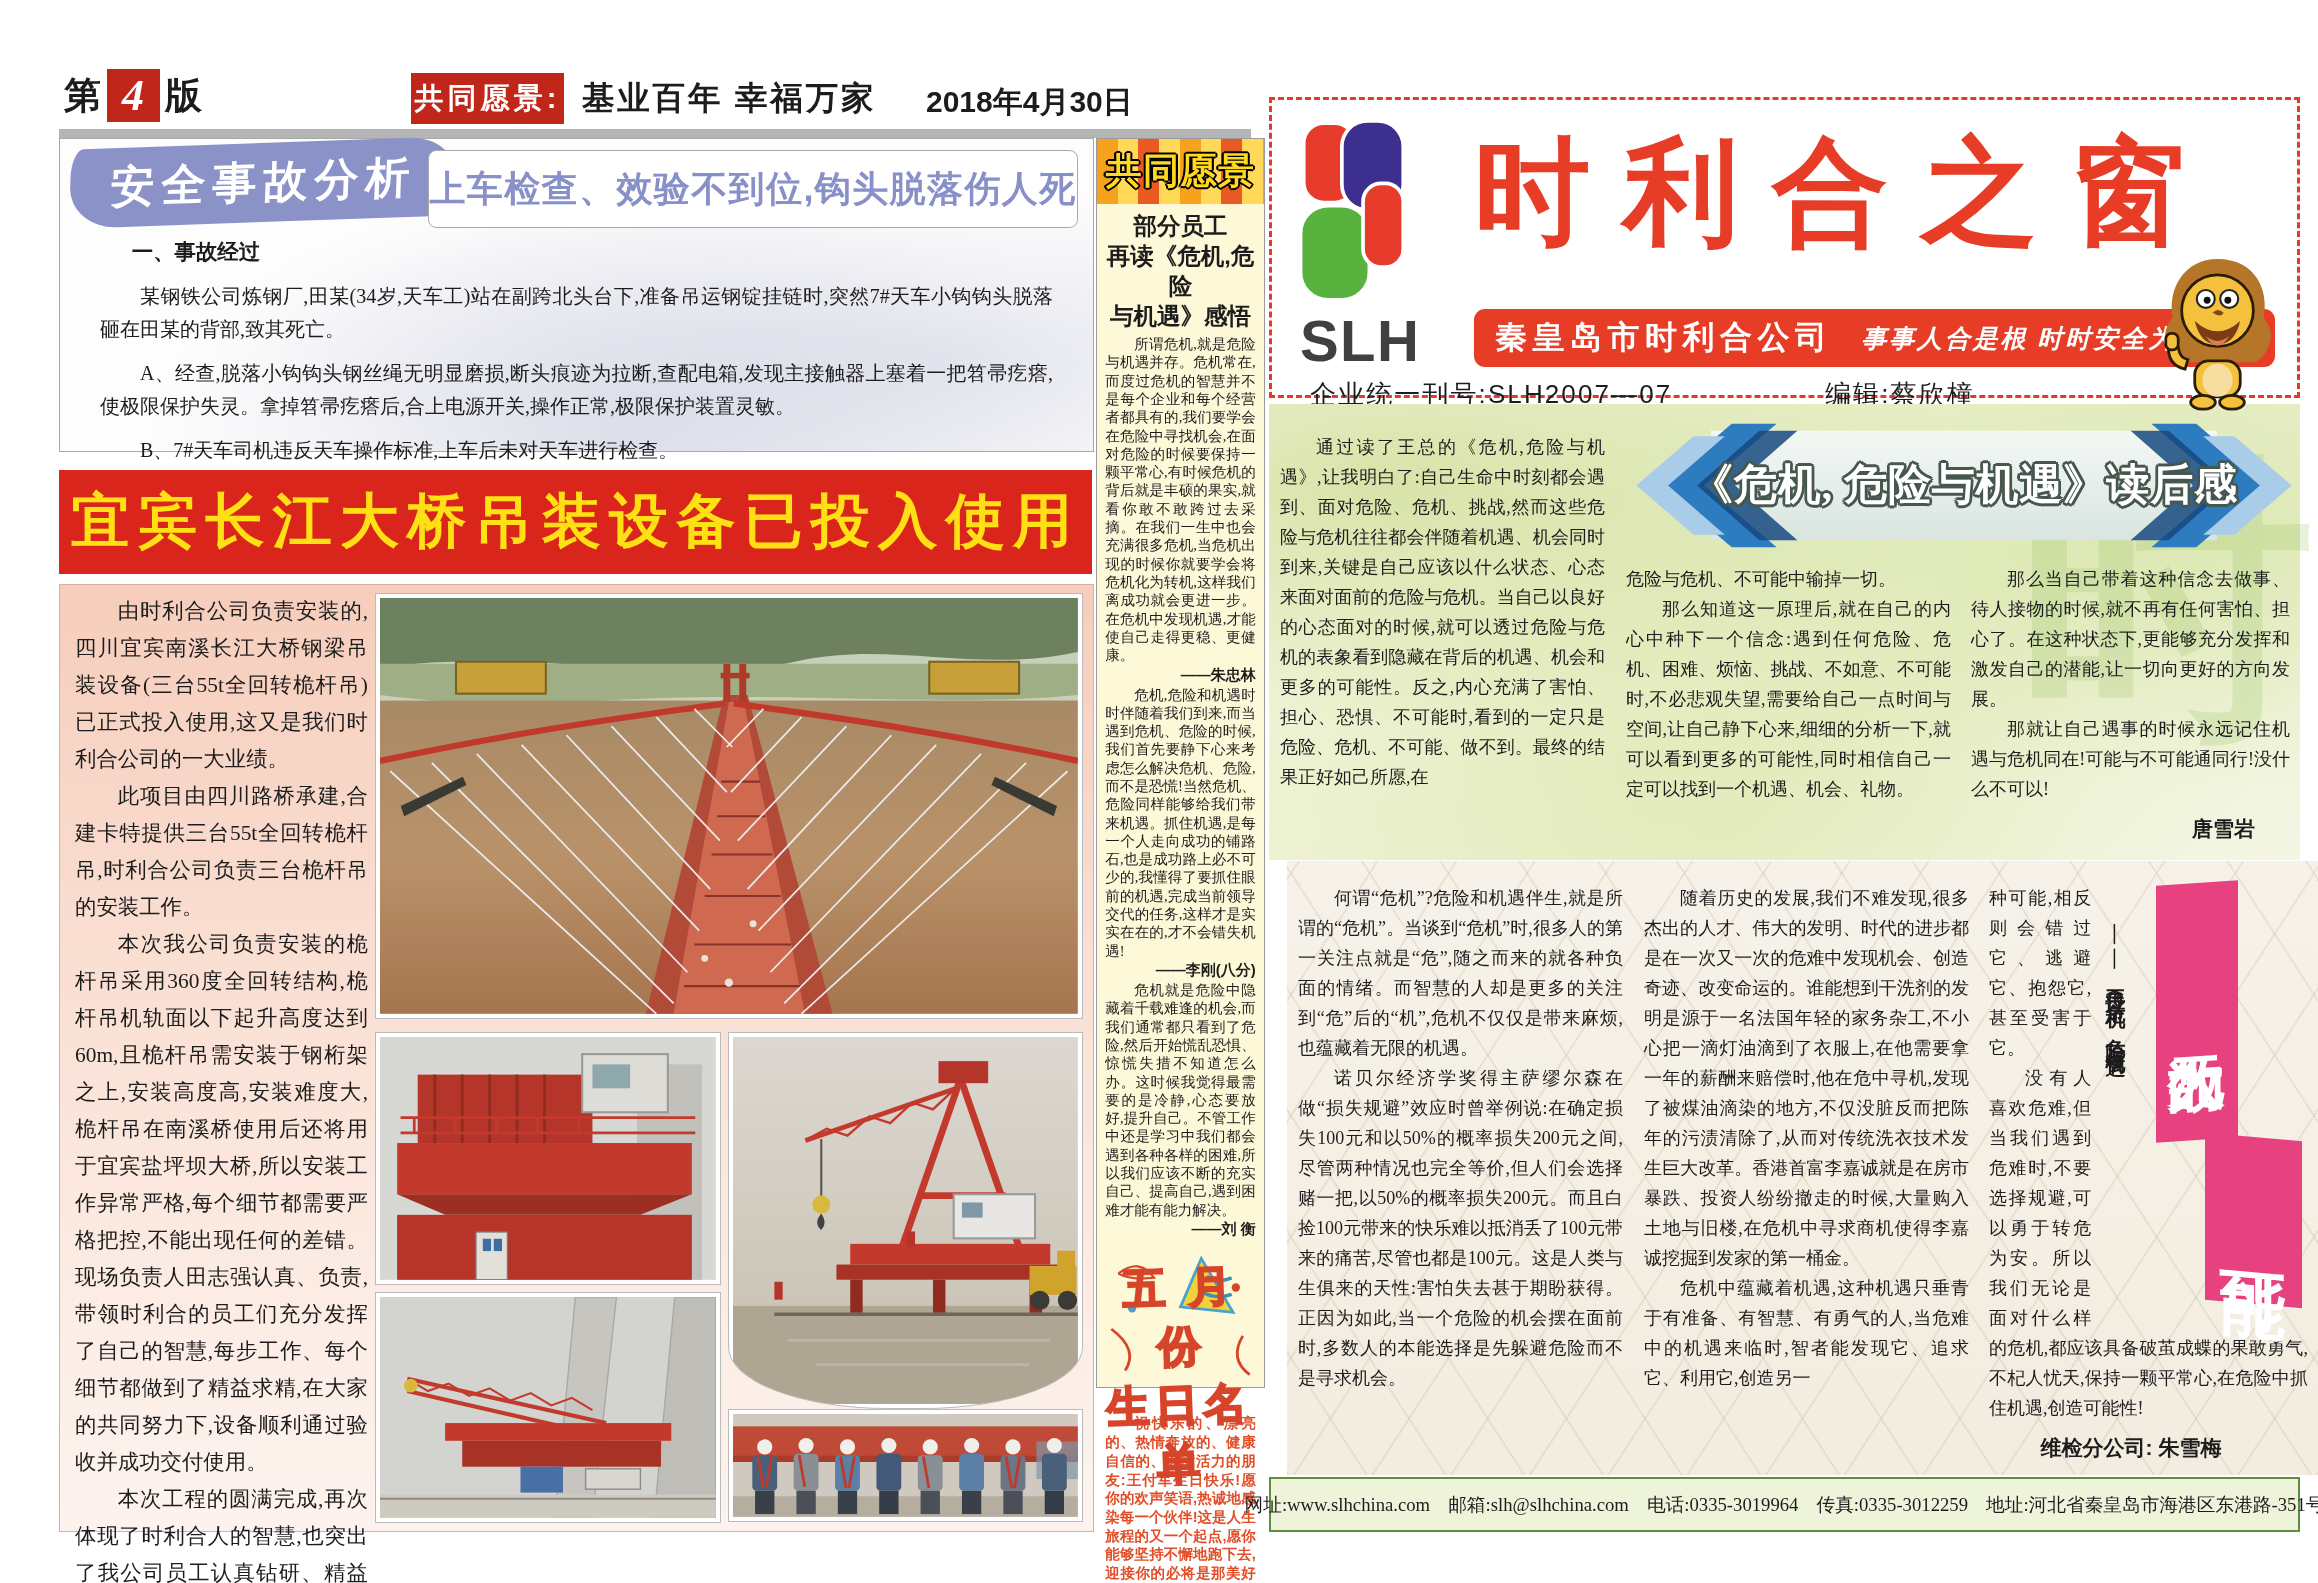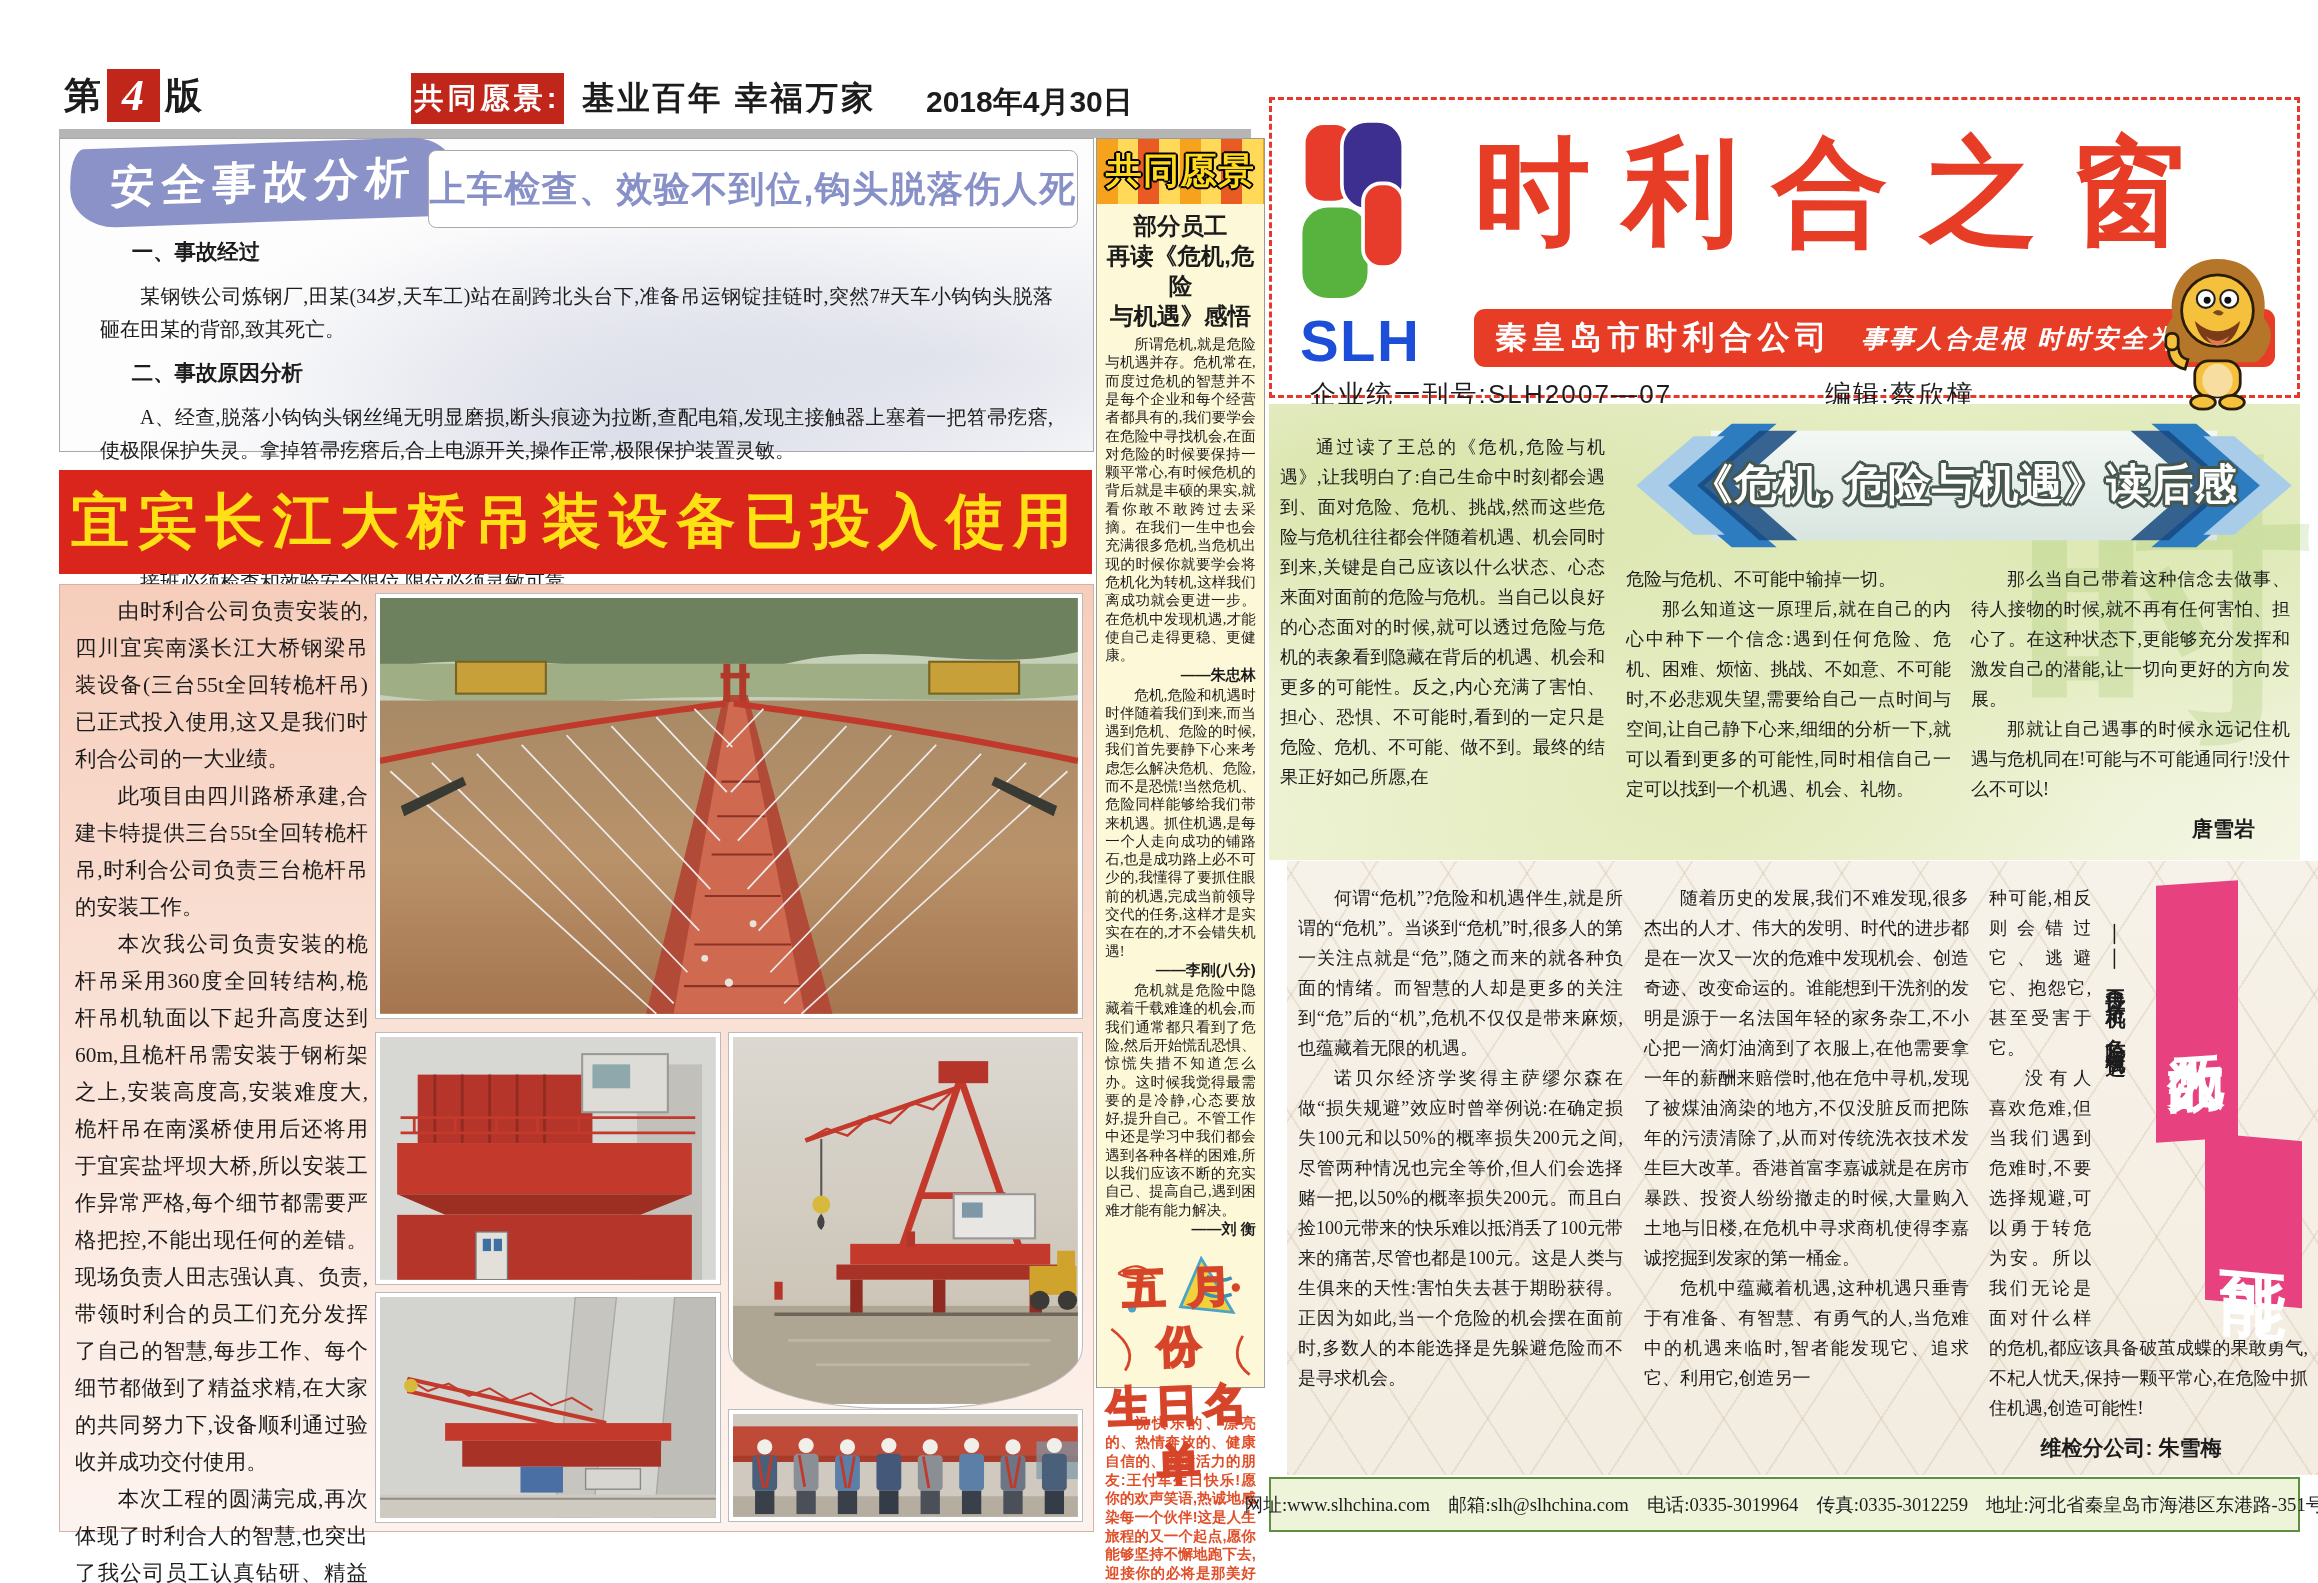--- a/index.html
+++ b/index.html
@@ -68,21 +68,21 @@
 
   
   .masthead{left:1269px;top:97px;width:1031px;height:301px;border:3.5px dashed #e6392b;box-sizing:border-box;background:#fff;}
   .mh-title{left:202px;top:15px;font-size:116px;font-weight:bold;color:#e73c26;letter-spacing:33px;
       font-family:"Liberation Serif",serif;white-space:nowrap;}
   .mh-redbar{left:202px;top:209px;width:801px;height:58px;background:#e73c26;border-radius:11px;
       display:flex;align-items:center;padding-left:21px;box-sizing:border-box;color:#fff;}
   .mh-company{font-family:"Liberation Sans",sans-serif;font-weight:bold;font-size:32px;letter-spacing:5.5px;}
   .mh-slogan{font-style:italic;font-weight:bold;font-size:25px;letter-spacing:2.8px;margin-left:29px;font-family:"Liberation Serif",serif;}
   .mh-line{position:absolute;font-family:"Liberation Sans",sans-serif;font-size:26px;letter-spacing:2.1px;}
-  .slhtext{font-family:"Liberation Sans",sans-serif;font-weight:bold;font-size:58px;letter-spacing:1.4px;color:#1d4ed8;}
+  .slhtext{font-family:"Liberation Sans",sans-serif;font-weight:bold;font-size:58px;letter-spacing:1.4px;color:#404040;}
 
   
   .review{left:1269px;top:404px;width:1031px;height:456px;background:
       radial-gradient(ellipse at 12% 18%, rgba(196,214,130,.55), rgba(196,214,130,0) 45%),
       radial-gradient(ellipse at 40% 80%, rgba(222,232,176,.6), rgba(222,232,176,0) 50%),
       radial-gradient(ellipse at 90% 30%, rgba(205,224,150,.5), rgba(205,224,150,0) 55%),
       linear-gradient(135deg,#f2f5dc,#e9efca 60%,#f4f6e4);}
   .watermark{position:absolute;right:-14px;top:0px;font-size:297px;font-weight:bold;color:rgba(140,185,80,.20);
       font-family:"Liberation Serif",serif;}
   .rv-banner{left:359px;top:16.6px;width:672px;height:129px;}
@@ -126,21 +126,20 @@
   <div class="abs visiontext sans">基业百年 幸福万家</div>
   <div class="abs issuedate sans">2018年4月30日</div>
   <div class="abs grayrule"></div>
 
   <div class="abs safetybox">
     <div class="abs ribbon sans">安全事故分析</div>
     <div class="abs headlinebox sans">上车检查、效验不到位,钩头脱落伤人死</div>
     <div class="abs safetybody">
       <p class="h">一、事故经过</p>
       <p>某钢铁公司炼钢厂,田某(34岁,天车工)站在副跨北头台下,准备吊运钢锭挂链时,突然7#天车小钩钩头脱落砸在田某的背部,致其死亡。</p>
-      <p class="h">二、事故原因分析</p>
       <p>A、经查,脱落小钩钩头钢丝绳无明显磨损,断头痕迹为拉断,查配电箱,发现主接触器上塞着一把笤帚疙瘩,使极限保护失灵。拿掉笤帚疙瘩后,合上电源开关,操作正常,极限保护装置灵敏。</p>
       <p>B、7#天车司机违反天车操作标准,上车后未对天车进行检查。</p>
       <p class="h">三、防范措施</p>
       <p>接班必须检查和效验安全限位,限位必须灵敏可靠。</p>
     </div>
   </div>
 
   <div class="abs redbanner">
     <span>宜宾长江大桥吊装设备已投入使用</span>
   </div>

